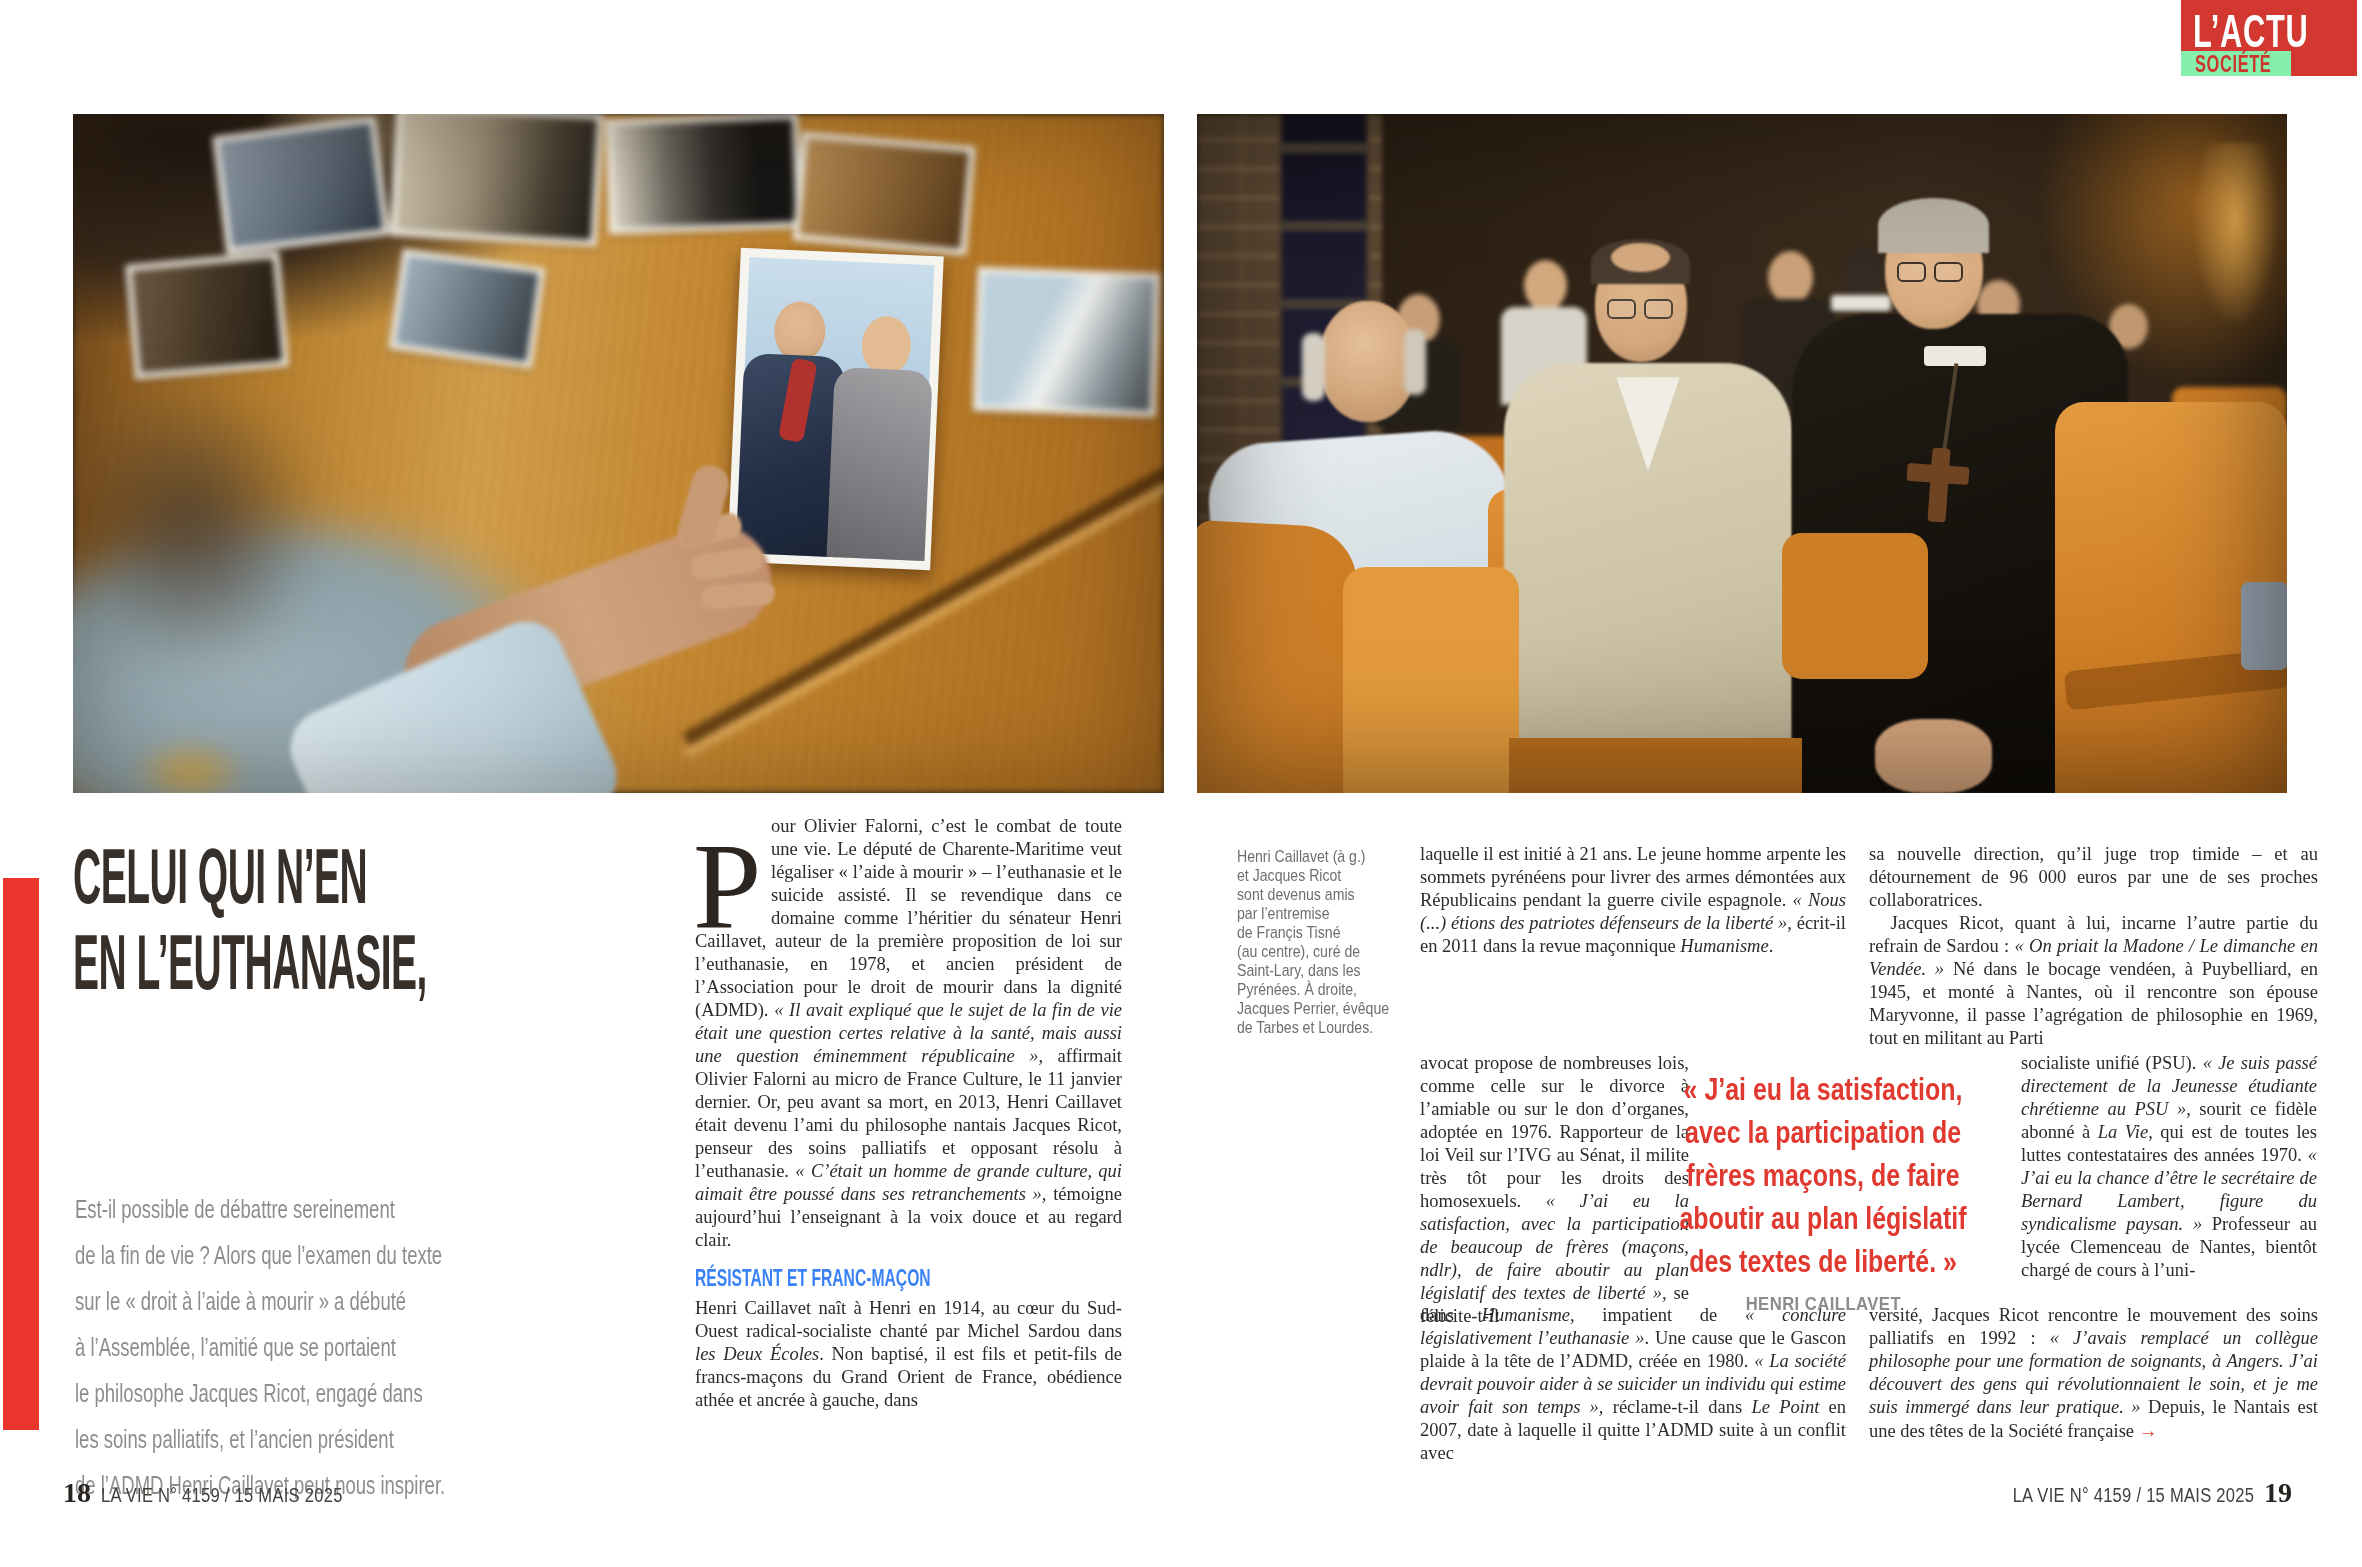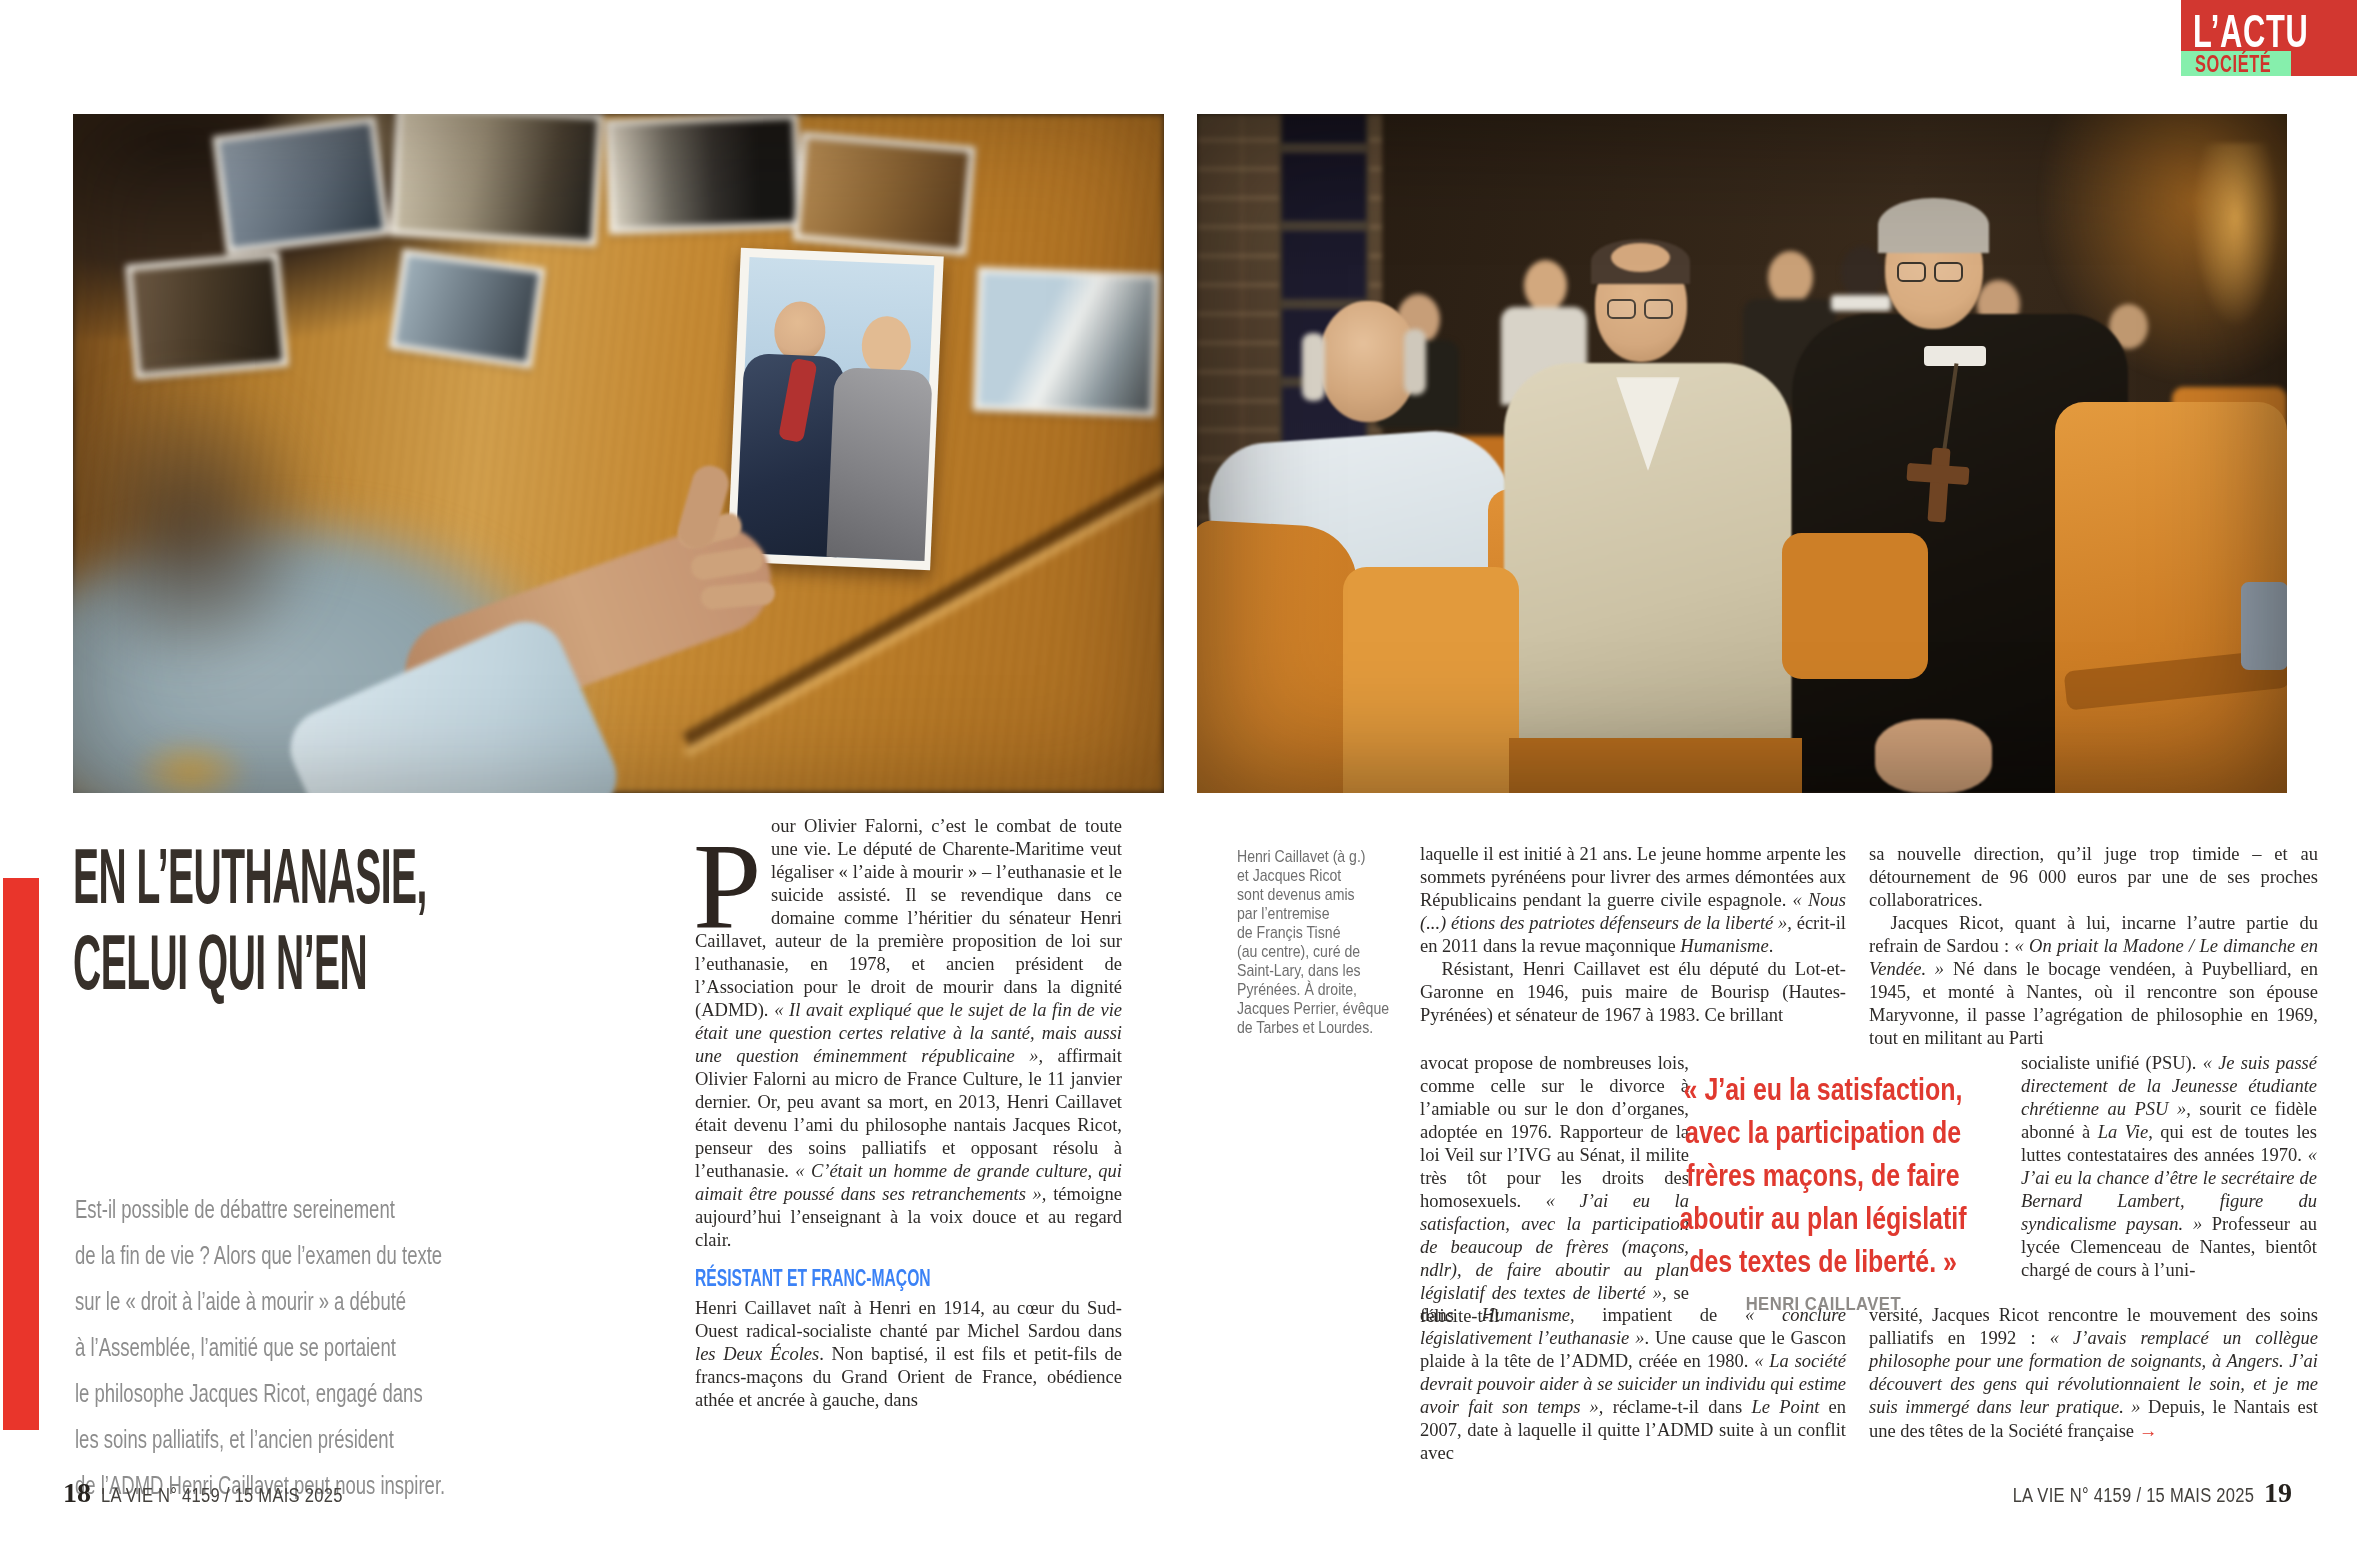--- a/index.html
+++ b/index.html
@@ -302,22 +302,22 @@
   <div class="banner-red">
     <span class="kicker"><span class="cx67">L’ACTU</span></span>
   </div>
   <div class="banner-tab">
     <span class="section-label"><span class="cx67">SOCIÉTÉ</span></span>
   </div>
 
   <div class="red-stripe"></div>
 
   <div class="headline">
+    <div class="hl-line"><span class="cx50">CELUI QUI N’EN</span></div>
     <div class="hl-line"><span class="cx50">EN L’EUTHANASIE,</span></div>
-    <div class="hl-line"><span class="cx50">CELUI QUI N’EN</span></div>
   </div>
 
   <div class="standfirst">
     <span class="cx74">Est-il possible de débattre sereinement
 de la fin de vie ? Alors que l’examen du texte
 sur le « droit à l’aide à mourir » a débuté
 à l’Assemblée, l’amitié que se portaient
 le philosophe Jacques Ricot, engagé dans
 les soins palliatifs, et l’ancien président
 de l’ADMD Henri Caillavet peut nous inspirer.</span>
@@ -338,21 +338,20 @@
 de Françis Tisné
 (au centre), curé de
 Saint-Lary, dans les
 Pyrénées. À droite,
 Jacques Perrier, évêque
 de Tarbes et Lourdes.</span>
   </div>
 
   <div class="col colA-top">
     <p class="bodyp"><span>laquelle il est initié à 21 ans. Le jeune homme arpente les sommets pyrénéens pour livrer des armes démontées aux Républicains pendant la guerre civile espagnole. </span><span class="it">« Nous (...) étions des patriotes défenseurs de la liberté », </span><span>écrit-il en 2011 dans la revue maçonnique </span><span class="it">Humanisme</span><span>.</span></p>
-    <p class="bodyp indent"><span>Résistant, Henri Caillavet est élu député du Lot-et-Garonne en 1946, puis maire de Bourisp (Hautes-Pyrénées) et sénateur de 1967 à 1983. Ce brillant</span></p>
   </div>
   <div class="col colA-mid">
     <p class="bodyp"><span>avocat propose de nombreuses lois, comme celle sur le divorce à l’amiable ou sur le don d’organes, adoptée en 1976. Rapporteur de la loi Veil sur l’IVG au Sénat, il milite très tôt pour les droits des homosexuels. </span><span class="it">« J’ai eu la satisfaction, avec la participation de beaucoup de frères (maçons, ndlr), de faire aboutir au plan législatif des textes de liberté », </span><span>se félicite-t-il</span></p>
   </div>
   <div class="col colA-bot">
     <p class="bodyp"><span>dans </span><span class="it">Humanisme</span><span>, impatient de </span><span class="it">« conclure législativement l’euthanasie »</span><span>. Une cause que le Gascon plaide à la tête de l’ADMD, créée en 1980. </span><span class="it">« La société devrait pouvoir aider à se suicider un individu qui estime avoir fait son temps », </span><span>réclame-t-il dans </span><span class="it">Le Point</span><span> en 2007, date à laquelle il quitte l’ADMD suite à un conflit avec</span></p>
   </div>
 
   <div class="col colB-top">
     <p class="bodyp"><span>sa nouvelle direction, qu’il juge trop timide – et au détournement de 96 000 euros par une de ses proches collaboratrices.</span></p>

